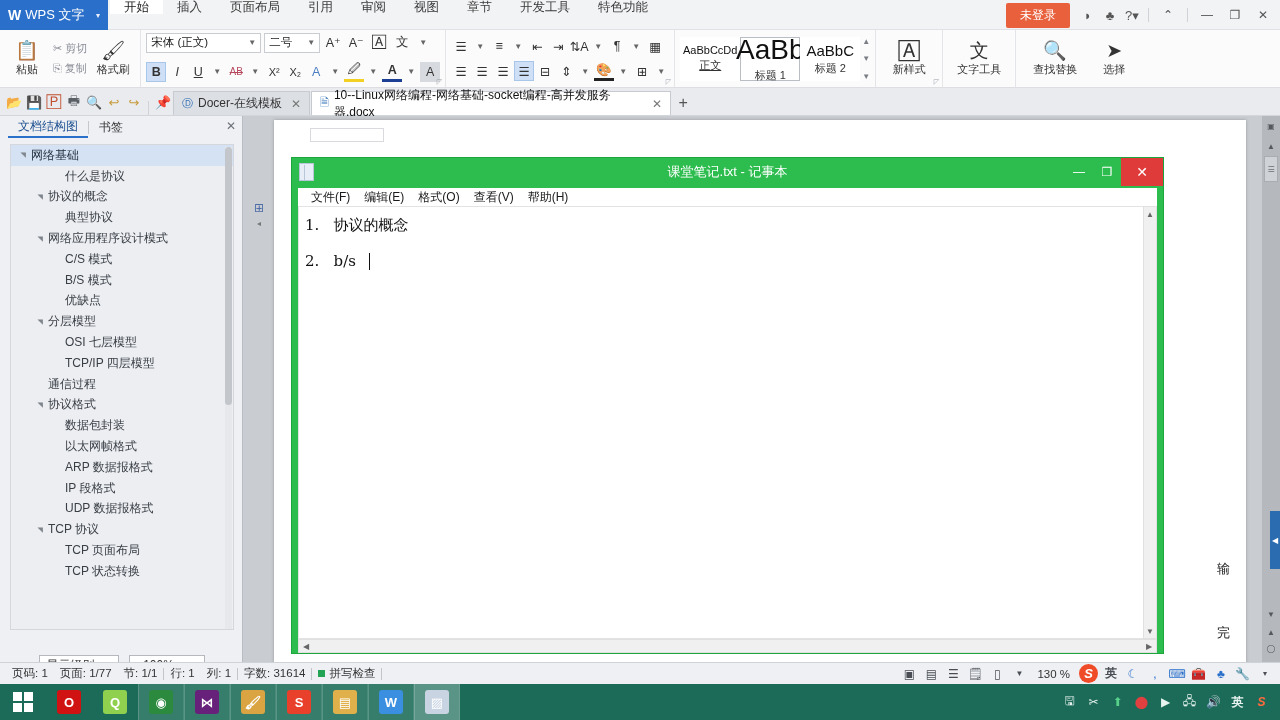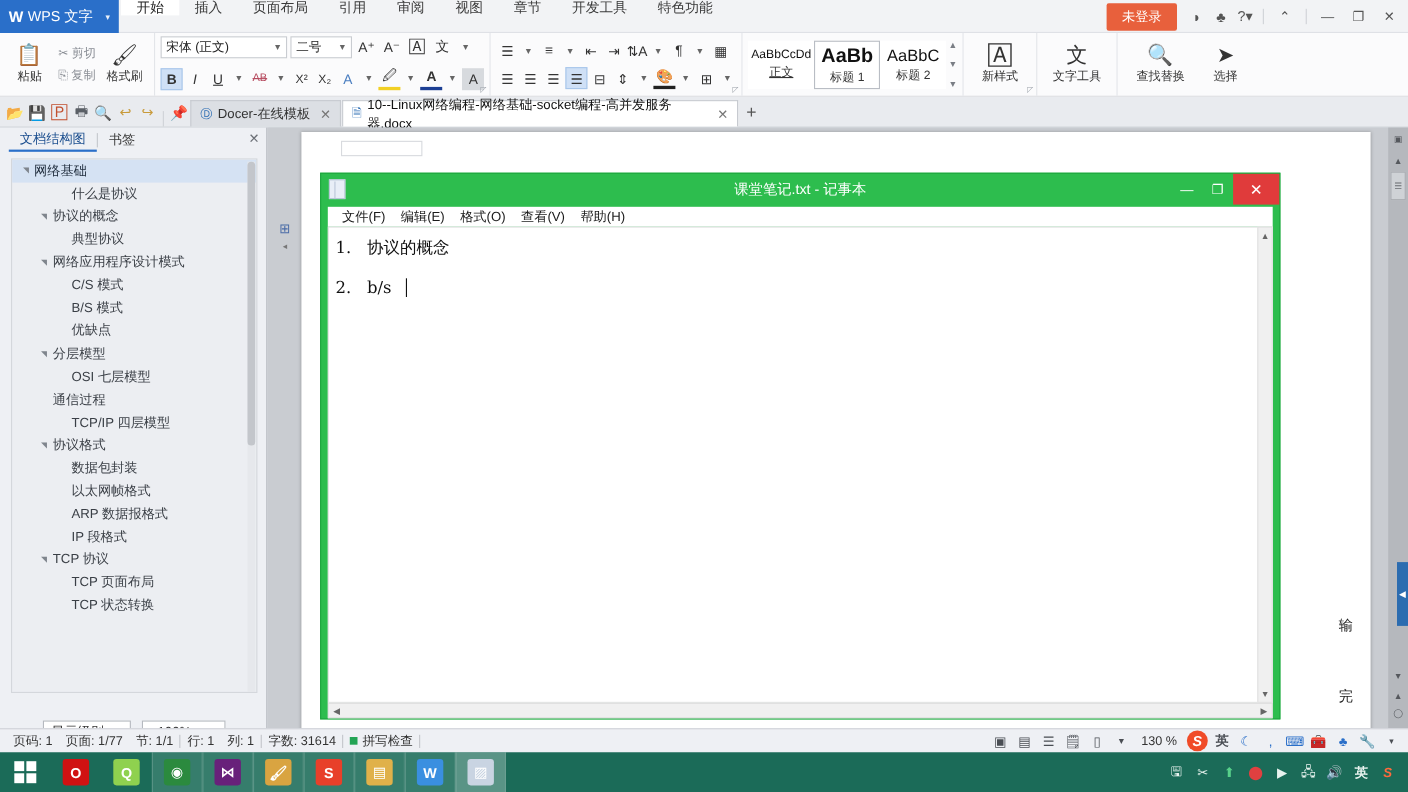--- a/index.html
+++ b/index.html
@@ -273,21 +273,21 @@
         </div>
         <div class="dlg">◸</div>
       </div>
 
       <div class="grp">
         <div class="style">
           <span class="pv" style="font-size:11px">AaBbCcDd</span>
           <span class="nm" style="text-decoration:underline">正文</span>
         </div>
         <div class="style sel">
-          <span class="pv" style="font-size:18px;font-weight:bold">AaBb</span>
+          <span class="pv" style="font-size:28px;font-weight:normal">AaBb</span>
           <span class="nm">标题 1</span>
         </div>
         <div class="style">
           <span class="pv" style="font-size:15px">AaBbC</span>
           <span class="nm">标题 2</span>
         </div>
         <div class="stylescroll">
           <span>▲</span>
           <span>▼</span>
           <span>▼</span>
@@ -387,46 +387,50 @@
               </div>
               <div class="nitem">
                 <span class="arrow" style="margin-left: 23px; transform: rotate(-90deg);">◢</span>
                 <span style="margin-left: 2px;">分层模型</span>
               </div>
               <div class="nitem">
                 <span class="arrow" style="margin-left: 40px; transform: rotate(-90deg);"></span>
                 <span style="margin-left: 2px;">OSI 七层模型</span>
               </div>
               <div class="nitem">
+                <span class="arrow" style="margin-left: 40px; transform: rotate(-90deg);"></span>
+                <span style="margin-left: 2px;">TCP/IP 四层模型</span>
+              </div>
+              <div class="nitem">
                 <span class="arrow" style="margin-left: 23px; transform: rotate(-90deg);"></span>
                 <span style="margin-left: 2px;">通信过程</span>
               </div>
               <div class="nitem">
-                <span class="arrow" style="margin-left: 40px; transform: rotate(-90deg);"></span>
-                <span style="margin-left: 2px;">TCP/IP 四层模型</span>
-              </div>
-              <div class="nitem">
                 <span class="arrow" style="margin-left: 23px; transform: rotate(-90deg);">◢</span>
                 <span style="margin-left: 2px;">协议格式</span>
               </div>
               <div class="nitem">
                 <span class="arrow" style="margin-left: 40px; transform: rotate(-90deg);"></span>
                 <span style="margin-left: 2px;">数据包封装</span>
               </div>
               <div class="nitem">
                 <span class="arrow" style="margin-left: 40px; transform: rotate(-90deg);"></span>
                 <span style="margin-left: 2px;">以太网帧格式</span>
               </div>
               <div class="nitem">
                 <span class="arrow" style="margin-left: 40px; transform: rotate(-90deg);"></span>
                 <span style="margin-left: 2px;">ARP 数据报格式</span>
               </div>
               <div class="nitem">
                 <span class="arrow" style="margin-left: 40px; transform: rotate(-90deg);"></span>
                 <span style="margin-left: 2px;">IP 段格式</span>
+              </div>
+              <div class="nitem">
+                <span class="arrow" style="margin-left: 40px; transform: rotate(-90deg);"></span>
+                <span style="margin-left: 2px;">UDP 数据报格式</span>
               </div>
               <div class="nitem">
                 <span class="arrow" style="margin-left: 23px; transform: rotate(-90deg);">◢</span>
                 <span style="margin-left: 2px;">TCP 协议</span>
               </div>
               <div class="nitem">
                 <span class="arrow" style="margin-left: 40px; transform: rotate(-90deg);"></span>
                 <span style="margin-left: 2px;">TCP 页面布局</span>
               </div>
               <div class="nitem">

